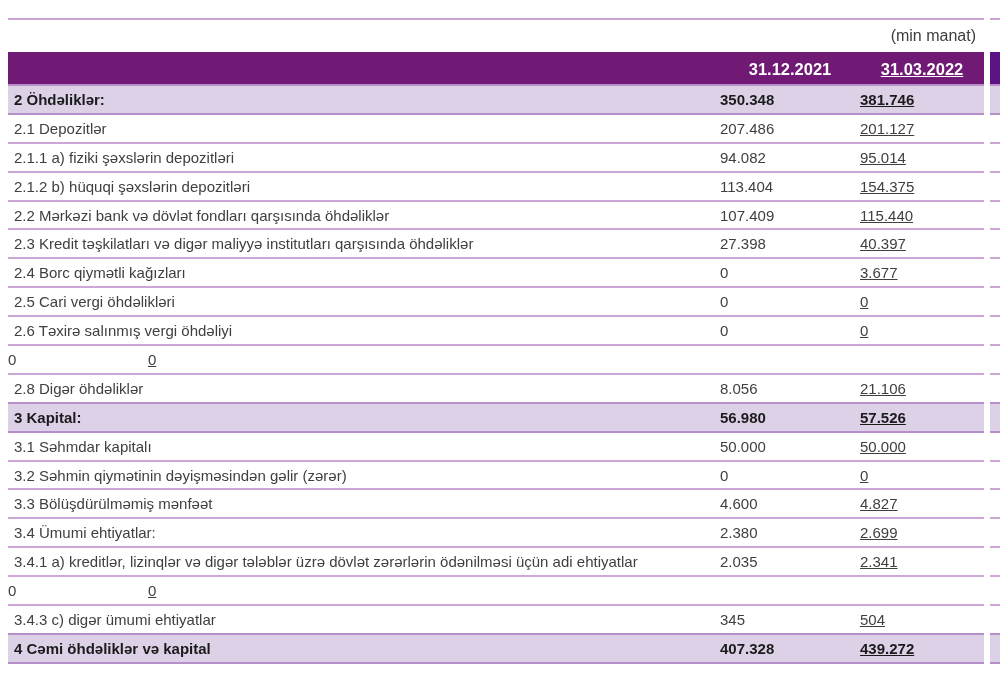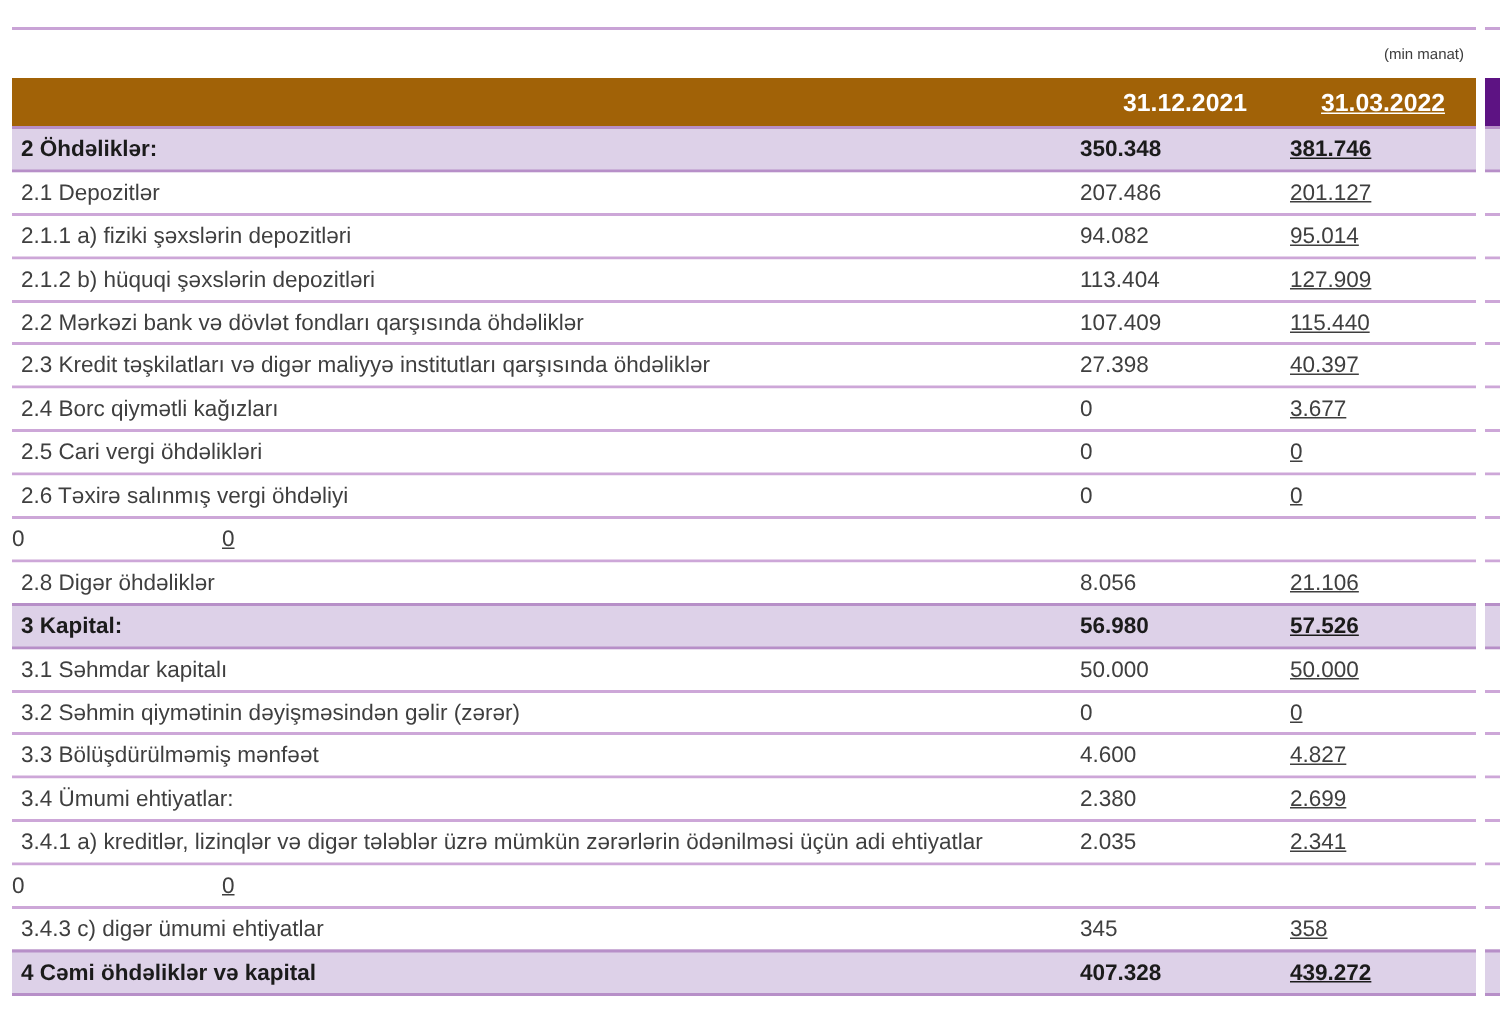--- a/index.html
+++ b/index.html
@@ -12,27 +12,27 @@
     width: 976px;
     border-top: 2px solid #c9a3d6;
   }
 
   .note-row {
     height: 32px;
     display: flex;
     align-items: center;
     justify-content: flex-end;
     padding-right: 8px;
-    font-size: 10px;
+    font-size: 16px;
     color: #3c3c3c;
   }
 
   .thead {
     height: 34px;
-    background: #a16207;
+    background: #701a75;
     display: flex;
     align-items: center;
   }
   .thead .label-cell { flex: 1; }
   .thead .num-cell {
     color: #ffffff;
     font-weight: bold;
     font-size: 16.5px;
     text-align: center;
   }
@@ -111,21 +111,21 @@
     <div class="num-cell c2">201.127</div>
   </div>
       <div class="row item">
     <div class="label-cell">2.1.1 a) fiziki şəxslərin depozitləri</div>
     <div class="num-cell c1">94.082</div>
     <div class="num-cell c2">95.014</div>
   </div>
       <div class="row item">
     <div class="label-cell">2.1.2 b) hüquqi şəxslərin depozitləri</div>
     <div class="num-cell c1">113.404</div>
-    <div class="num-cell c2">127.909</div>
+    <div class="num-cell c2">154.375</div>
   </div>
       <div class="row item">
     <div class="label-cell">2.2 Mərkəzi bank və dövlət fondları qarşısında öhdəliklər</div>
     <div class="num-cell c1">107.409</div>
     <div class="num-cell c2">115.440</div>
   </div>
       <div class="row item">
     <div class="label-cell">2.3 Kredit təşkilatları və digər maliyyə institutları qarşısında öhdəliklər</div>
     <div class="num-cell c1">27.398</div>
     <div class="num-cell c2">40.397</div>
@@ -173,32 +173,32 @@
     <div class="label-cell">3.3 Bölüşdürülməmiş mənfəət</div>
     <div class="num-cell c1">4.600</div>
     <div class="num-cell c2">4.827</div>
   </div>
       <div class="row item">
     <div class="label-cell">3.4 Ümumi ehtiyatlar:</div>
     <div class="num-cell c1">2.380</div>
     <div class="num-cell c2">2.699</div>
   </div>
       <div class="row item">
-    <div class="label-cell">3.4.1 a) kreditlər, lizinqlər və digər tələblər üzrə mümkün zərərlərin ödənilməsi üçün adi ehtiyatlar</div>
+    <div class="label-cell">3.4.1 a) kreditlər, lizinqlər və digər tələblər üzrə dövlət zərərlərin ödənilməsi üçün adi ehtiyatlar</div>
     <div class="num-cell c1">2.035</div>
     <div class="num-cell c2">2.341</div>
   </div>
       <div class="row item">
     <div class="num-cell c1">0</div>
     <div class="num-cell c2">0</div>
   </div>
       <div class="row item">
     <div class="label-cell">3.4.3 c) digər ümumi ehtiyatlar</div>
     <div class="num-cell c1">345</div>
-    <div class="num-cell c2">358</div>
+    <div class="num-cell c2">504</div>
   </div>
       <div class="row total">
     <div class="label-cell">4 Cəmi öhdəliklər və kapital</div>
     <div class="num-cell c1">407.328</div>
     <div class="num-cell c2">439.272</div>
   </div>
     </div>
 </div>
 
 <div class="edge-wrap">

